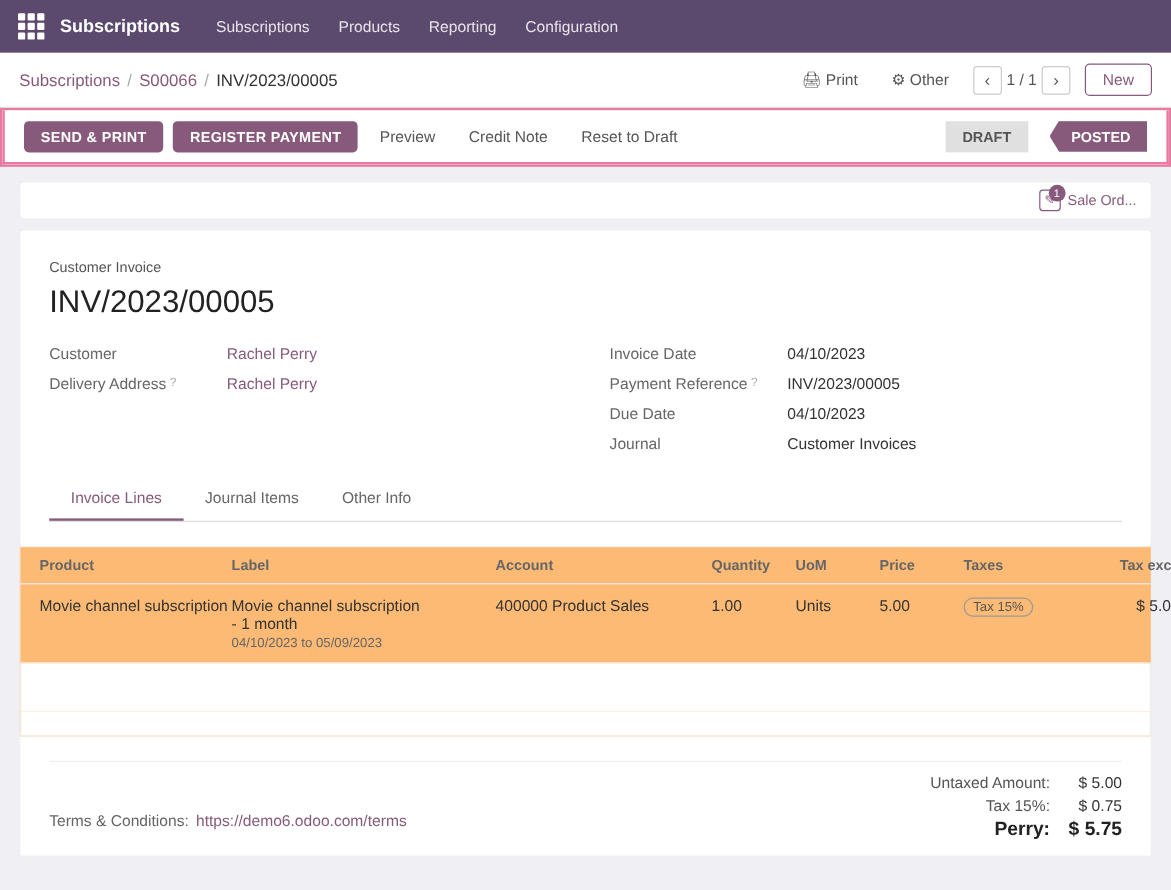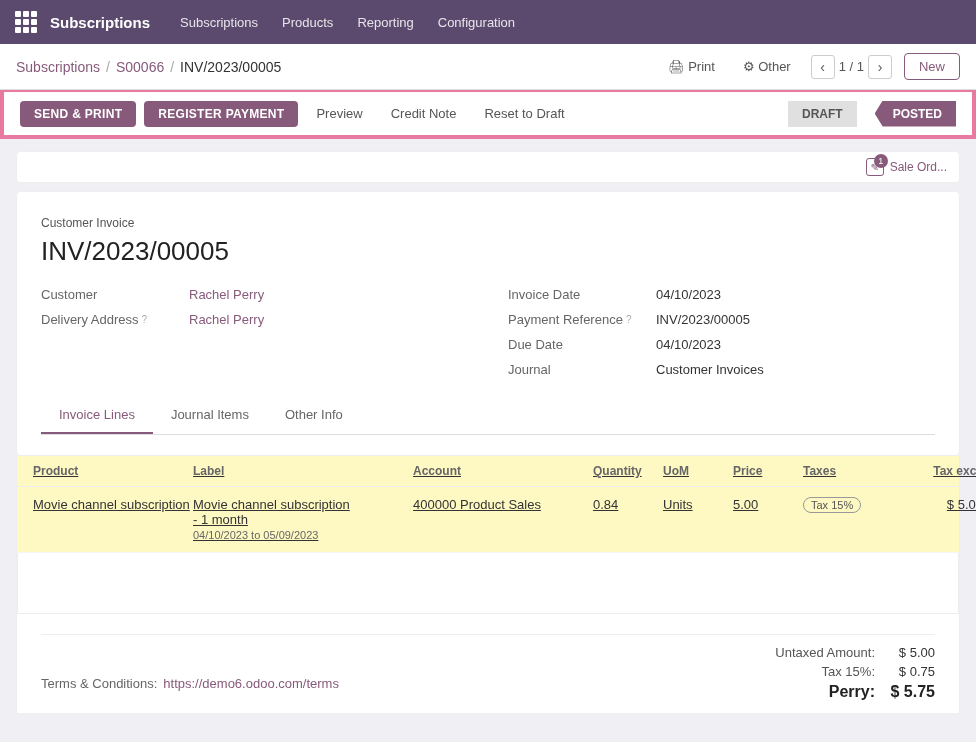--- a/index.html
+++ b/index.html
@@ -297,24 +297,23 @@
       color: #666;
       border-bottom: 2px solid transparent;
     }
     .tab.active {
       color: #875A7B;
       border-bottom: 2px solid #875A7B;
     }
 
     
     .lines-table {
-      background: #fef9c3;
+      background: #fdba74;
       border: 1px solid #eee;
       border-top: none;
-      text-decoration: underline;
     }
     .table-header {
       display: grid;
       grid-template-columns: 160px 220px 180px 70px 70px 70px 100px 80px 24px;
       padding: 8px 16px;
       border-bottom: 1px solid #eee;
       font-size: 12px;
       color: #666;
       font-weight: 600;
     }
@@ -522,21 +521,21 @@
     </div>
 
     <div class="table-row">
       <span class="cell">Movie channel subscription</span>
       <span class="cell">
         <span>Movie channel subscription</span><br>
         <span>- 1 month</span><br>
         <span style="color:#666;font-size:11px">04/10/2023 to 05/09/2023</span>
       </span>
       <span class="cell">400000 Product Sales</span>
-      <span class="cell">0.84</span>
+      <span class="cell">1.00</span>
       <span class="cell">Units</span>
       <span class="cell">5.00</span>
       <span class="cell">
         <span class="tax-badge">Tax 15%</span>
       </span>
       <span class="cell cell-amount">$ 5.00</span>
 
     </div>
 
     <div class="spacer-row"></div>

